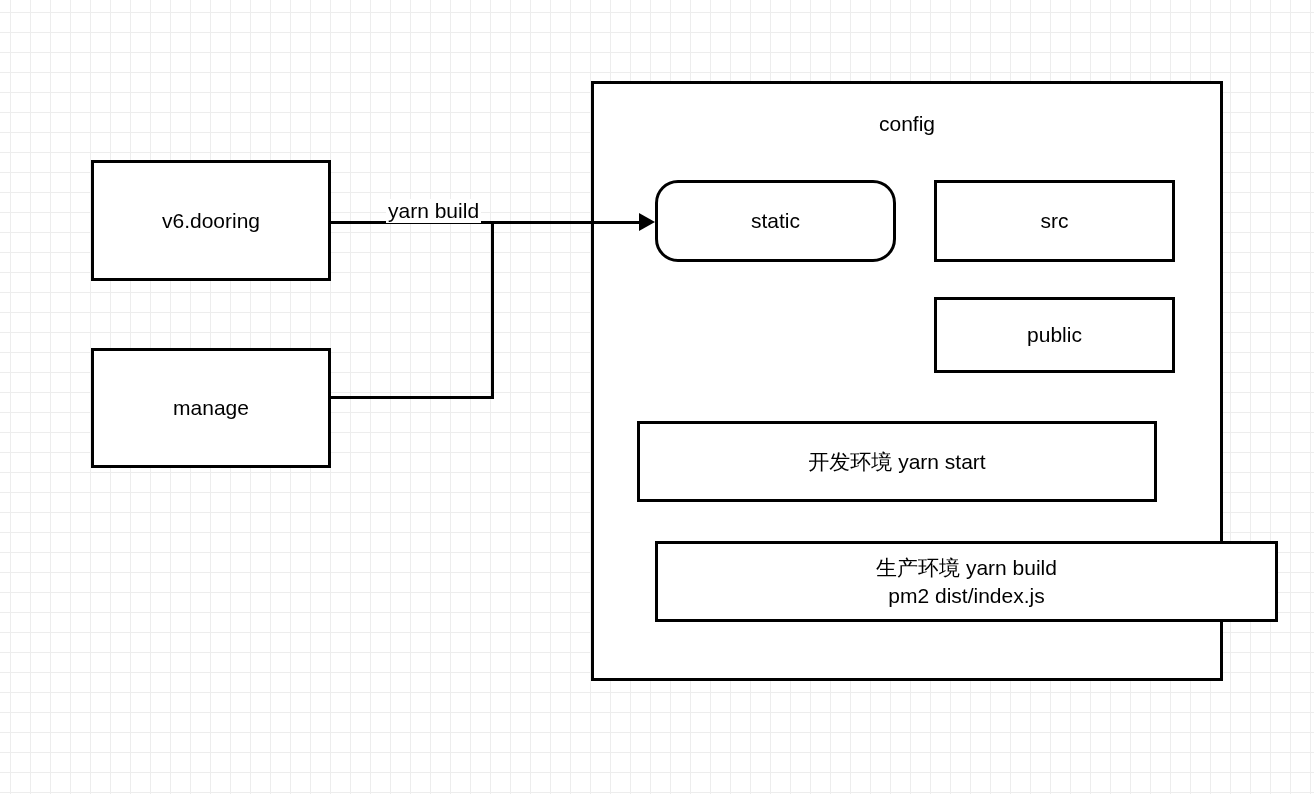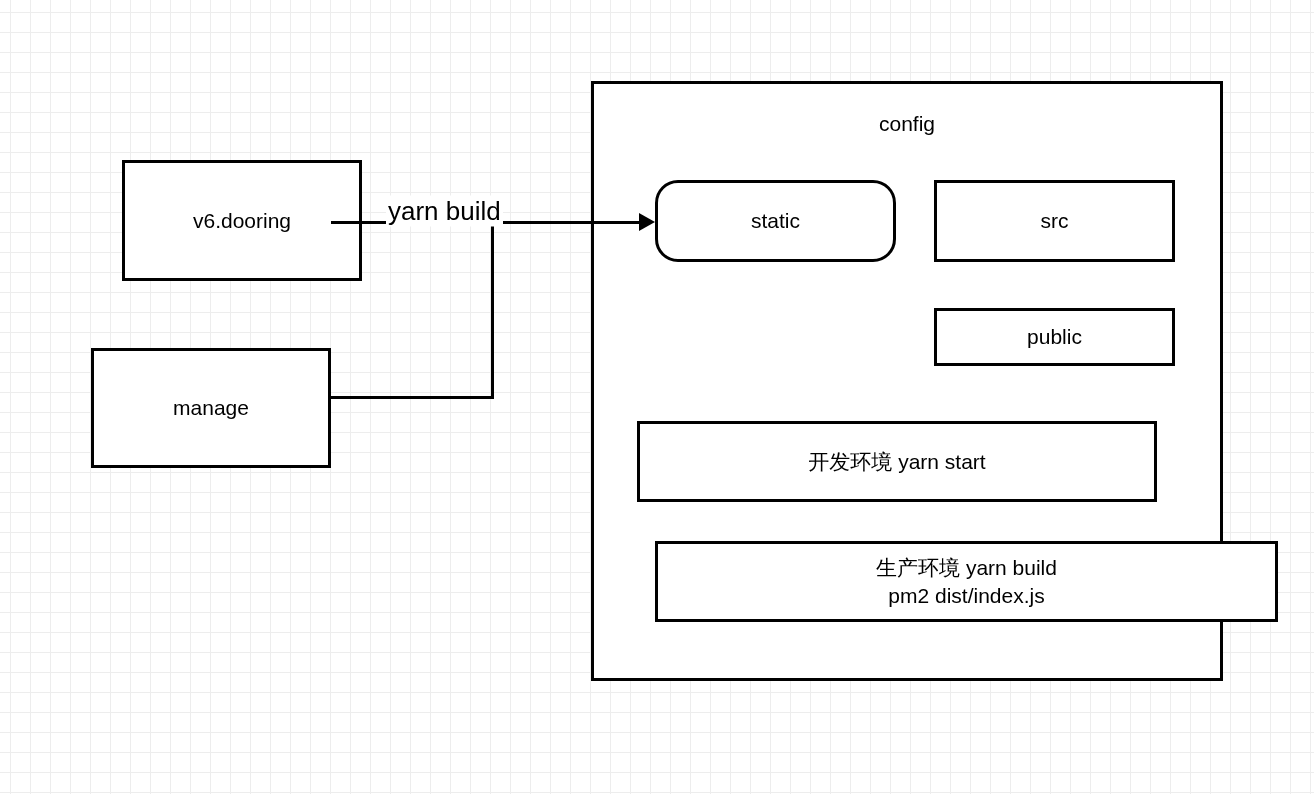--- a/index.html
+++ b/index.html
@@ -72,34 +72,34 @@
     width: 0;
     height: 0;
     border-top: 9px solid transparent;
     border-bottom: 9px solid transparent;
     border-left: 16px solid #000000;
     z-index: 5;
   }
 
   .edge-label {
     position: absolute;
-    font-size: 26px;
+    font-size: 21px;
     color: #000000;
     background: #ffffff;
     padding: 0 2px;
     white-space: nowrap;
     z-index: 6;
   }
 </style>
 </head>
 <body>
 
 <div id="canvas">
 
-  <div class="node" style="left:91px; top:160px; width:240px; height:121px;margin-left:31px;">
+  <div class="node" style="left:91px; top:160px; width:240px; height:121px;">
     <span>v6.dooring</span>
   </div>
 
   <div class="node" style="left:91px; top:348px; width:240px; height:120px;">
     <span>manage</span>
   </div>
 
   <div class="line line-h" style="left:331px; top:221px; width:163px;"></div>
 
   <div class="line line-v" style="left:491px; top:221px; height:178px;"></div>
@@ -117,21 +117,21 @@
 
   <div class="node" style="left:655px; top:180px; width:241px; height:82px;border-radius:23px;">
     <span>static</span>
   </div>
 
   <div class="node" style="left:934px; top:180px; width:241px; height:82px;">
     <span>src</span>
   </div>
 
 
-  <div class="node" style="left:934px; top:308px; width:241px; height:58px;">
+  <div class="node" style="left:934px; top:297px; width:241px; height:76px;">
     <span>public</span>
   </div>
 
   <div class="node" style="left:637px; top:421px; width:520px; height:81px;">
     <span>开发环境 yarn start</span>
   </div>
 
   <div class="node" style="left:655px; top:541px; width:623px; height:81px;">
     <span>生产环境 yarn build
 pm2 dist/index.js</span>

